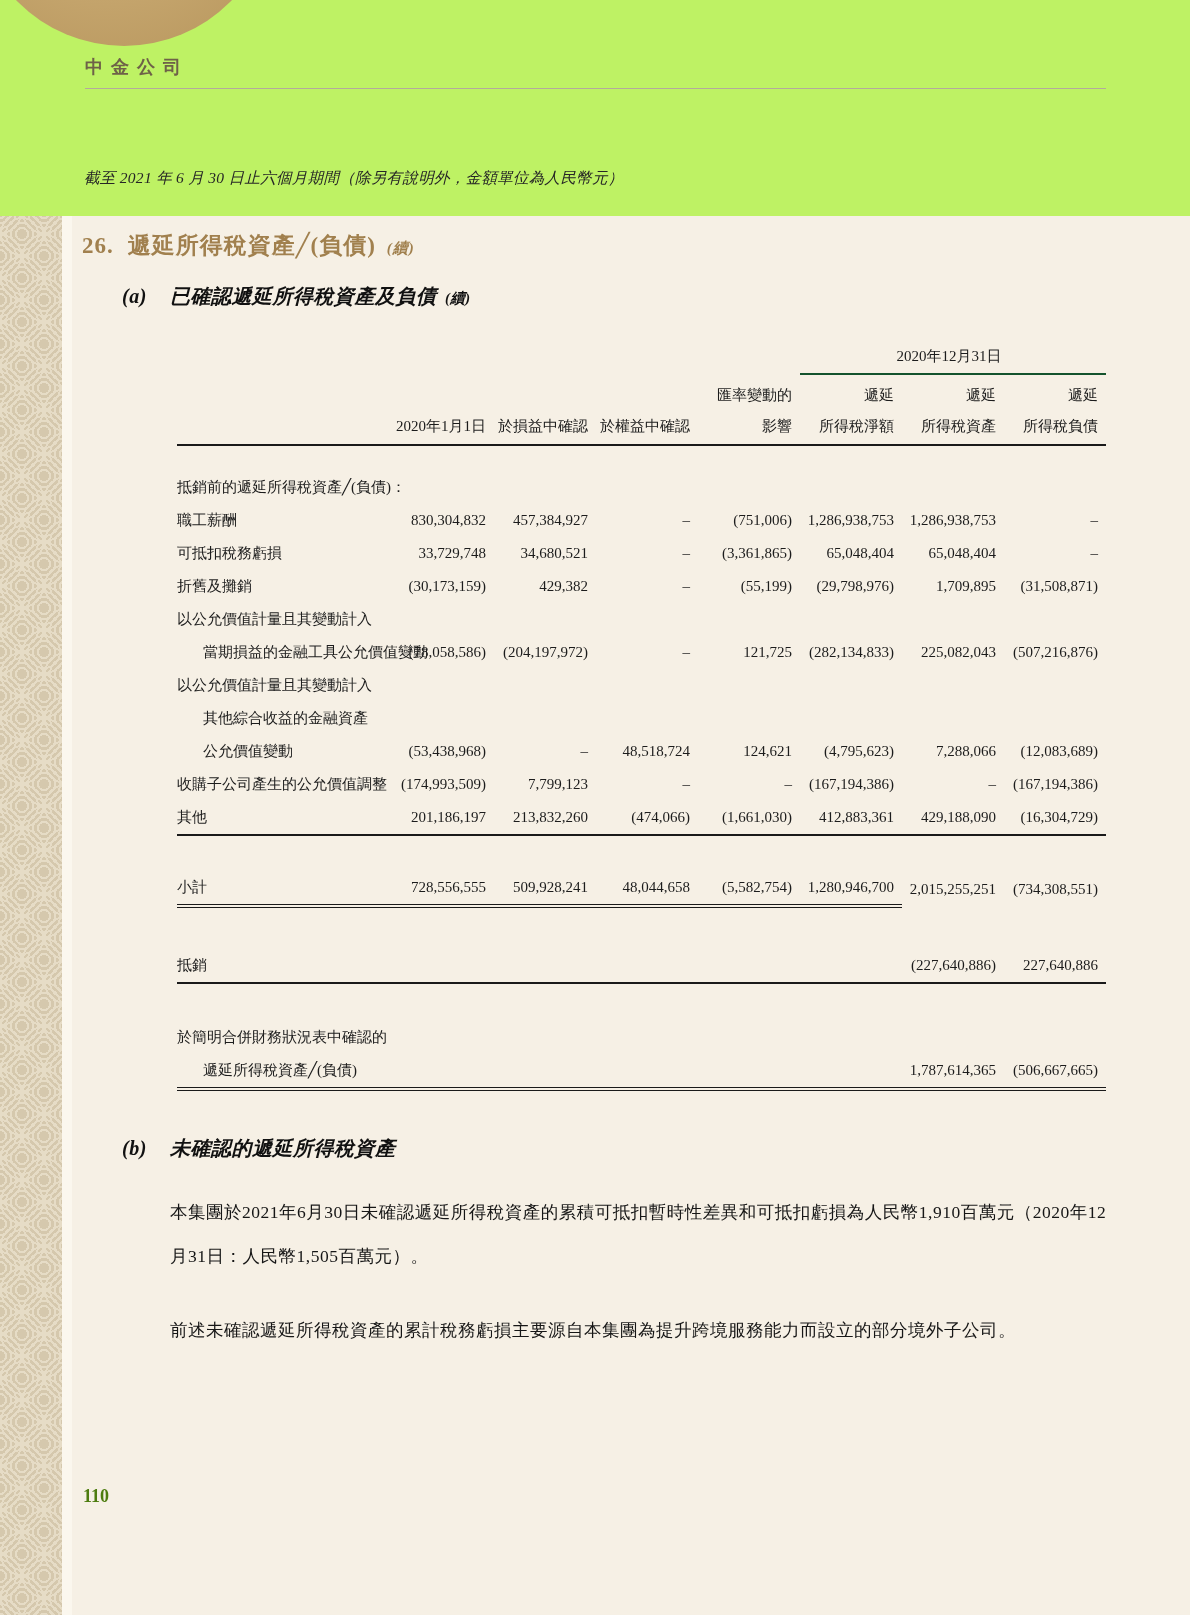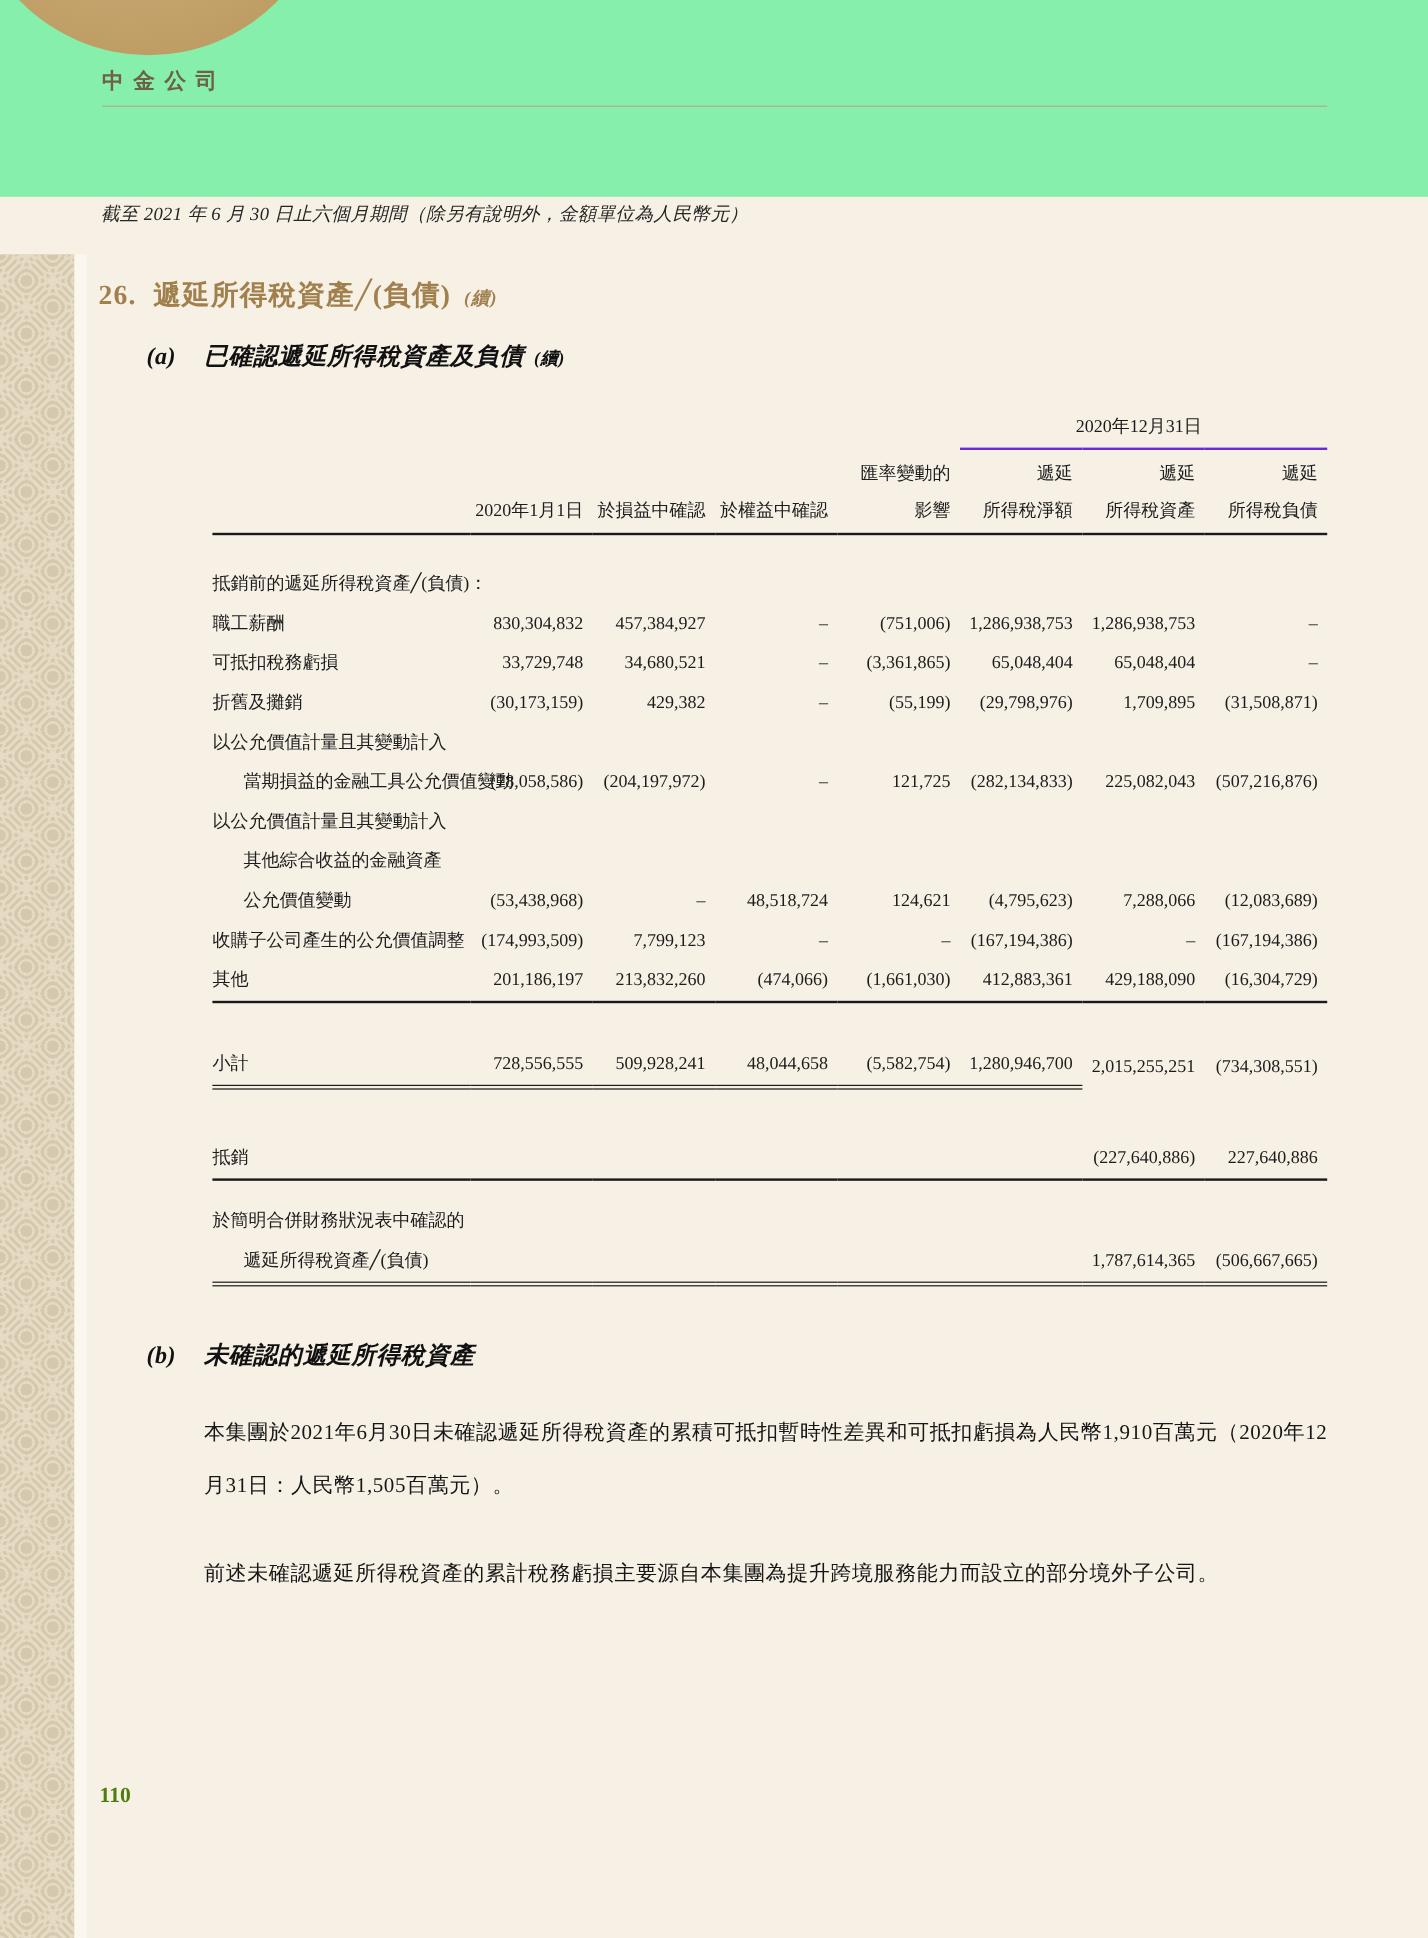--- a/index.html
+++ b/index.html
@@ -2,21 +2,21 @@
 <html><head>
 <meta charset="utf-8">
 <style>
   * { margin:0; padding:0; box-sizing:border-box; }
   html,body { width:1190px; }
   body { font-family:"Liberation Serif","DejaVu Serif",serif; color:#1c1c1c; }
 
   .page { position:relative; width:1190px; height:1615px; background:#f6f0e5; overflow:hidden; }
 
   
-  .page-header { position:absolute; top:0; left:0; right:0; height:164px; background:#86efac; z-index:2; }
+  .page-header { position:absolute; top:0; left:0; right:0; height:216px; background:#bef264; z-index:2; }
   .logo-circle { position:absolute; left:-26px; top:-254px; width:300px; height:300px; border-radius:50%;
                  background:radial-gradient(circle at 45% 35%, #d2b384 0%, #c5a56d 55%, #b6955c 100%); }
   .brand { position:absolute; left:85px; top:55px; font-size:18px; font-weight:bold; letter-spacing:8px; color:#6e6148; }
   .brand-rule { position:absolute; left:85px; right:84px; top:88px; border:none; border-top:1px solid #b3aa9c; }
   .doc-title { position:absolute; left:81px; top:96px; font-size:45px; font-weight:bold; letter-spacing:2px; color:#8f7048; white-space:nowrap; }
   .doc-subtitle { position:absolute; left:84px; top:168px; font-style:italic; font-size:15.5px; color:#262626; letter-spacing:.3px; white-space:nowrap; }
 
   
   .pattern-band { position:absolute; left:0; top:212px; bottom:0; width:62px;
     background-color:#d5c8ad;
@@ -38,30 +38,30 @@
   .sub-heading em { font-size:14.5px; margin-left:3px; }
 
   
   table.dtx { border-collapse:collapse; margin:30px 0 0 177px; width:929px; table-layout:fixed; }
   table.dtx col.lbl { width:215px; }
   table.dtx col.num { width:102px; }
   table.dtx td, table.dtx th { font-weight:normal; font-size:15px; line-height:22px; padding:5px 8px 6px 0; vertical-align:bottom; }
   td.num, th.num { text-align:right; white-space:nowrap; }
   td.lbl { text-align:left; padding-right:0; white-space:nowrap; }
   td.lbl.ind { padding-left:26px; }
-  th.group-h { border-bottom:2px solid #6d28d9; padding-bottom:6px; font-size:15px; }
+  th.group-h { border-bottom:2px solid #14532d; padding-bottom:6px; font-size:15px; }
   tr.col-heads th { border-bottom:2px solid #1a1a1a; padding-bottom:2px; }
   tr.col-heads th div { line-height:31px; white-space:nowrap; }
   tr.rule-single td { border-bottom:2px solid #1a1a1a; }
   tr.rule-double td { border-bottom:4px double #1a1a1a; }
   tr.rule-double-left td.dl { border-bottom:4px double #1a1a1a; }
   tr.pad-a td { padding-top:30px; }
   tr.pad-b td { padding-top:40px; }
   tr.pad-c td { padding-top:46px; }
-  tr.pad-d td { padding-top:23px; }
+  tr.pad-d td { padding-top:42px; }
 
   
   .sub-heading.b { margin-top:44px; }
   .body-para { margin:28px 0 0 170px; width:952px; font-size:17.5px; line-height:44px; letter-spacing:.5px; color:#161616; }
   .body-para + .body-para { margin-top:30px; }
 
   .page-number { position:absolute; left:83px; top:1486px; font-size:18px; font-weight:bold; color:#4d7c0f; }
 </style>
 </head>
 <body>

